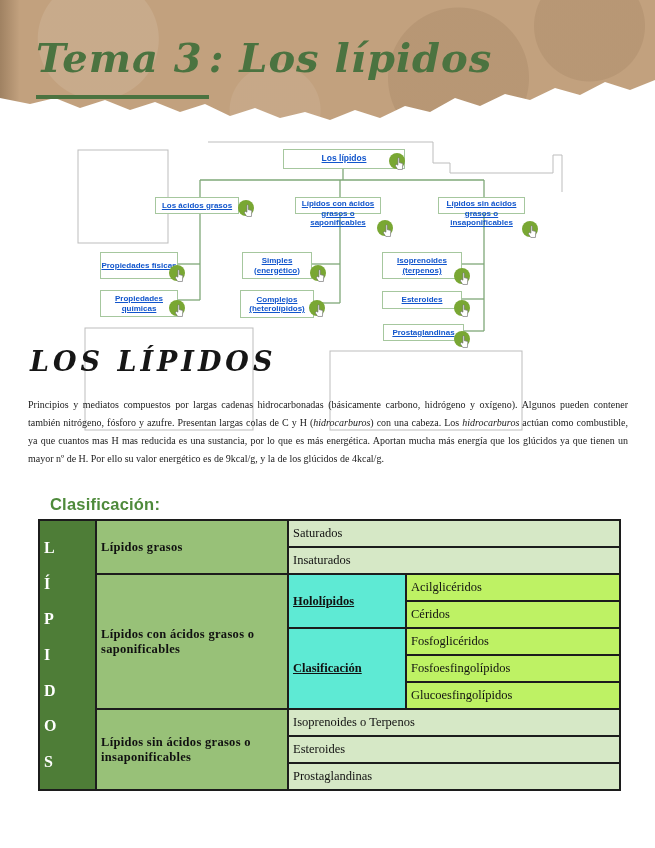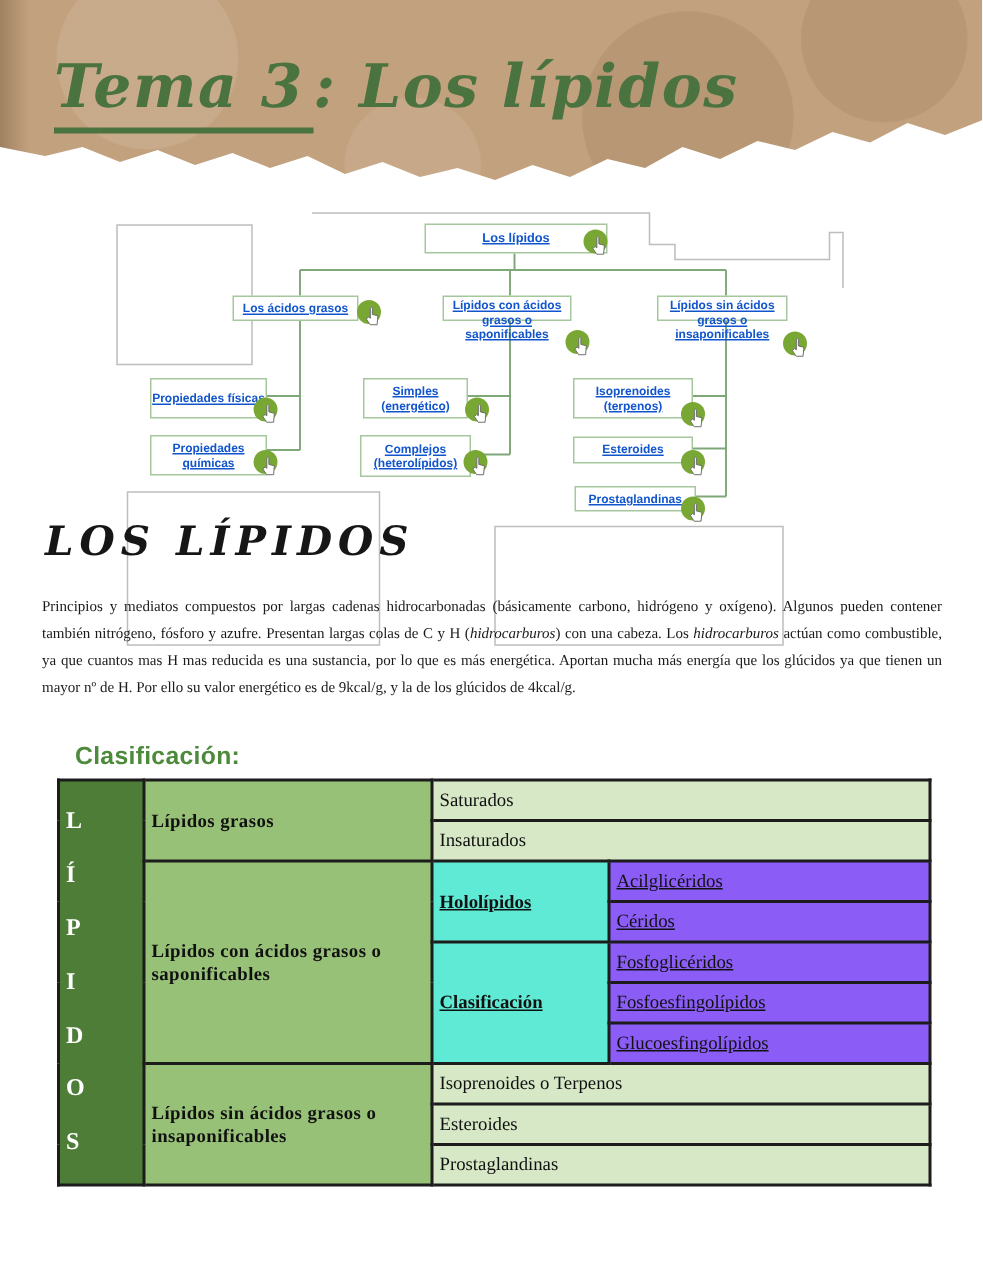--- a/index.html
+++ b/index.html
@@ -16,21 +16,21 @@
       radial-gradient(circle at 42% 85%, rgba(255,255,255,.08) 0 45px, rgba(255,255,255,0) 46px),
       radial-gradient(circle at 90% 20%, rgba(110,80,50,.12) 0 55px, rgba(110,80,50,0) 56px);
     clip-path:polygon(0 0,655px 0,655px 80px,630px 90px,605px 82px,580px 95px,555px 88px,
       530px 100px,505px 94px,480px 106px,455px 98px,430px 112px,405px 106px,380px 118px,
       355px 110px,330px 120px,305px 112px,280px 118px,255px 108px,230px 116px,205px 104px,
       180px 112px,155px 102px,130px 110px,105px 100px,80px 108px,55px 98px,30px 104px,0 98px);
     filter:drop-shadow(0 2px 2px rgba(90,70,40,.45));}
   .main-title{position:absolute;left:36px;top:34px;
     font-family:"DejaVu Serif",serif;font-style:italic;font-weight:bold;
     font-size:40px;color:#4b7340;letter-spacing:1px;white-space:nowrap;}
-  .main-title .u{border-bottom:4px solid #4b7340;padding-bottom:4px;padding-right:6px;}
+  .main-title .u{border-bottom:4px solid #4b7340;padding-bottom:14px;padding-right:6px;}
 
   
   .script-h{position:absolute;font-family:"DejaVu Serif",serif;font-style:italic;
     font-weight:bold;color:#161616;white-space:nowrap;}
   .h-intro{left:30px;top:124px;font-size:23px;letter-spacing:4px;}
   .h-lipidos{left:30px;top:346px;font-size:27px;letter-spacing:4px;}
 
   
   .lines{position:absolute;left:0;top:0;}
   .node{position:absolute;border:1px solid #a6c79e;background:#fff;
@@ -55,21 +55,21 @@
     color:#4e8a3b;letter-spacing:.2px;}
 
   
   table.clas{position:absolute;left:38px;top:519px;border-collapse:collapse;
     font-family:"Liberation Serif",serif;color:#111;}
   table.clas td{border:2px solid #1c1c1c;vertical-align:middle;
     padding:0 4px;height:25px;font-size:12.5px;}
   td.c1{background:#4e7d37;width:47px;}
   td.c2{background:#98c178;width:182px;font-weight:bold;font-size:12.5px;letter-spacing:.3px;}
   td.c3{background:#5eead4;width:108px;font-weight:bold;text-decoration:underline;font-size:13px;}
-  td.c4{background:#8b5cf6;width:204px;text-decoration:underline;}
+  td.c4{background:#bef264;width:204px;}
   td.span34{background:#d6e8c6;}
   .letters{display:flex;flex-direction:column;justify-content:space-between;
     height:232px;padding:6px 0;color:#fff;font-weight:bold;font-size:16px;
     font-family:"Liberation Serif",serif;}
 </style>
 </head>
 <body>
 
 <div class="page">
 

